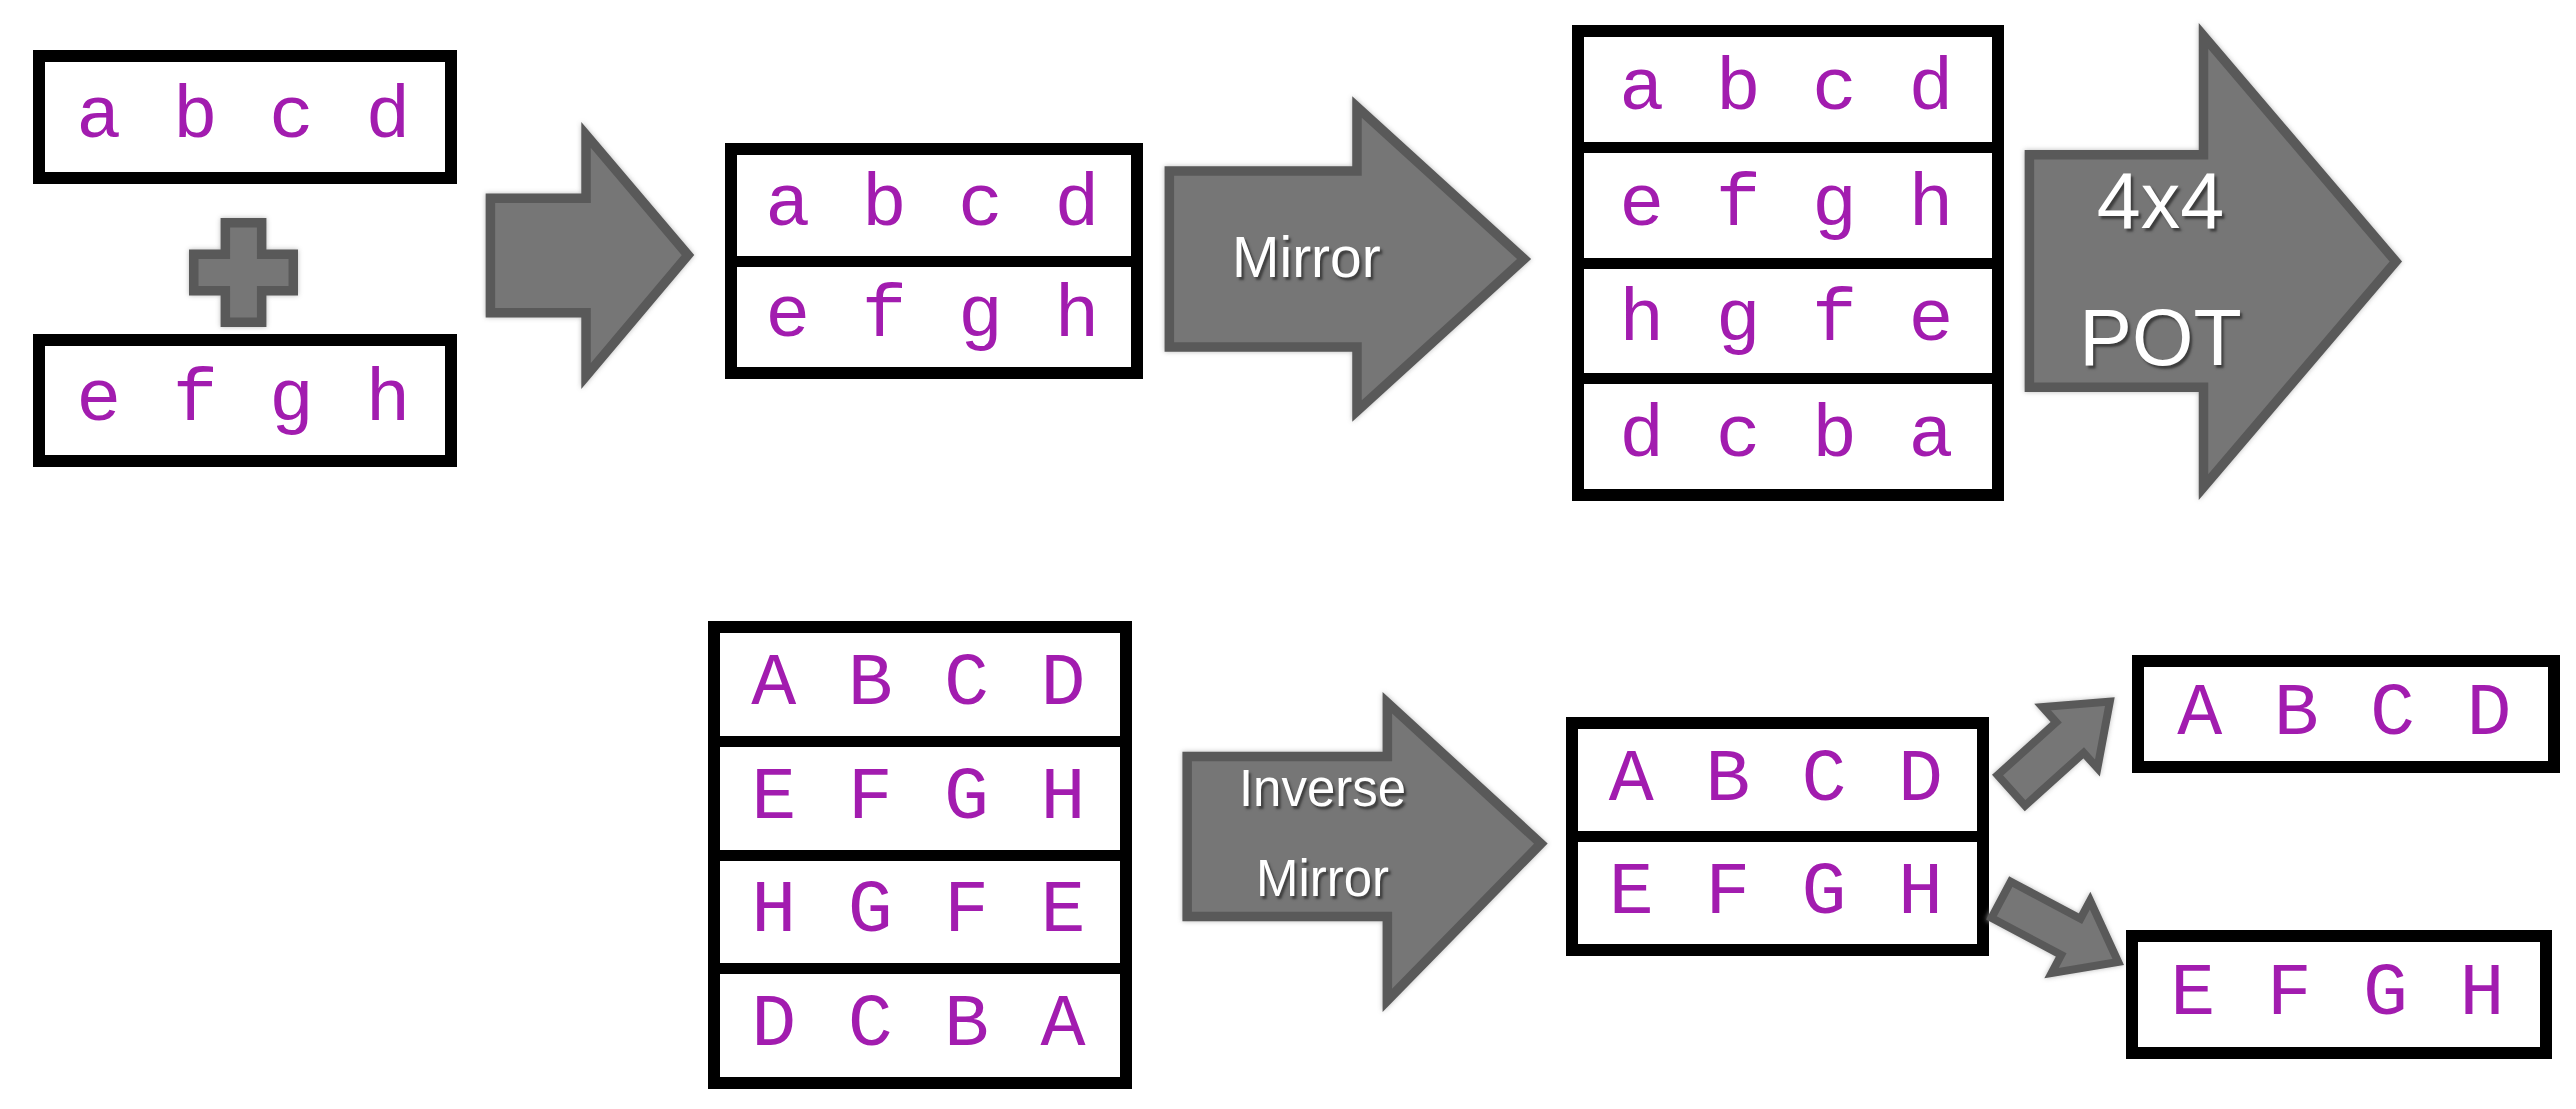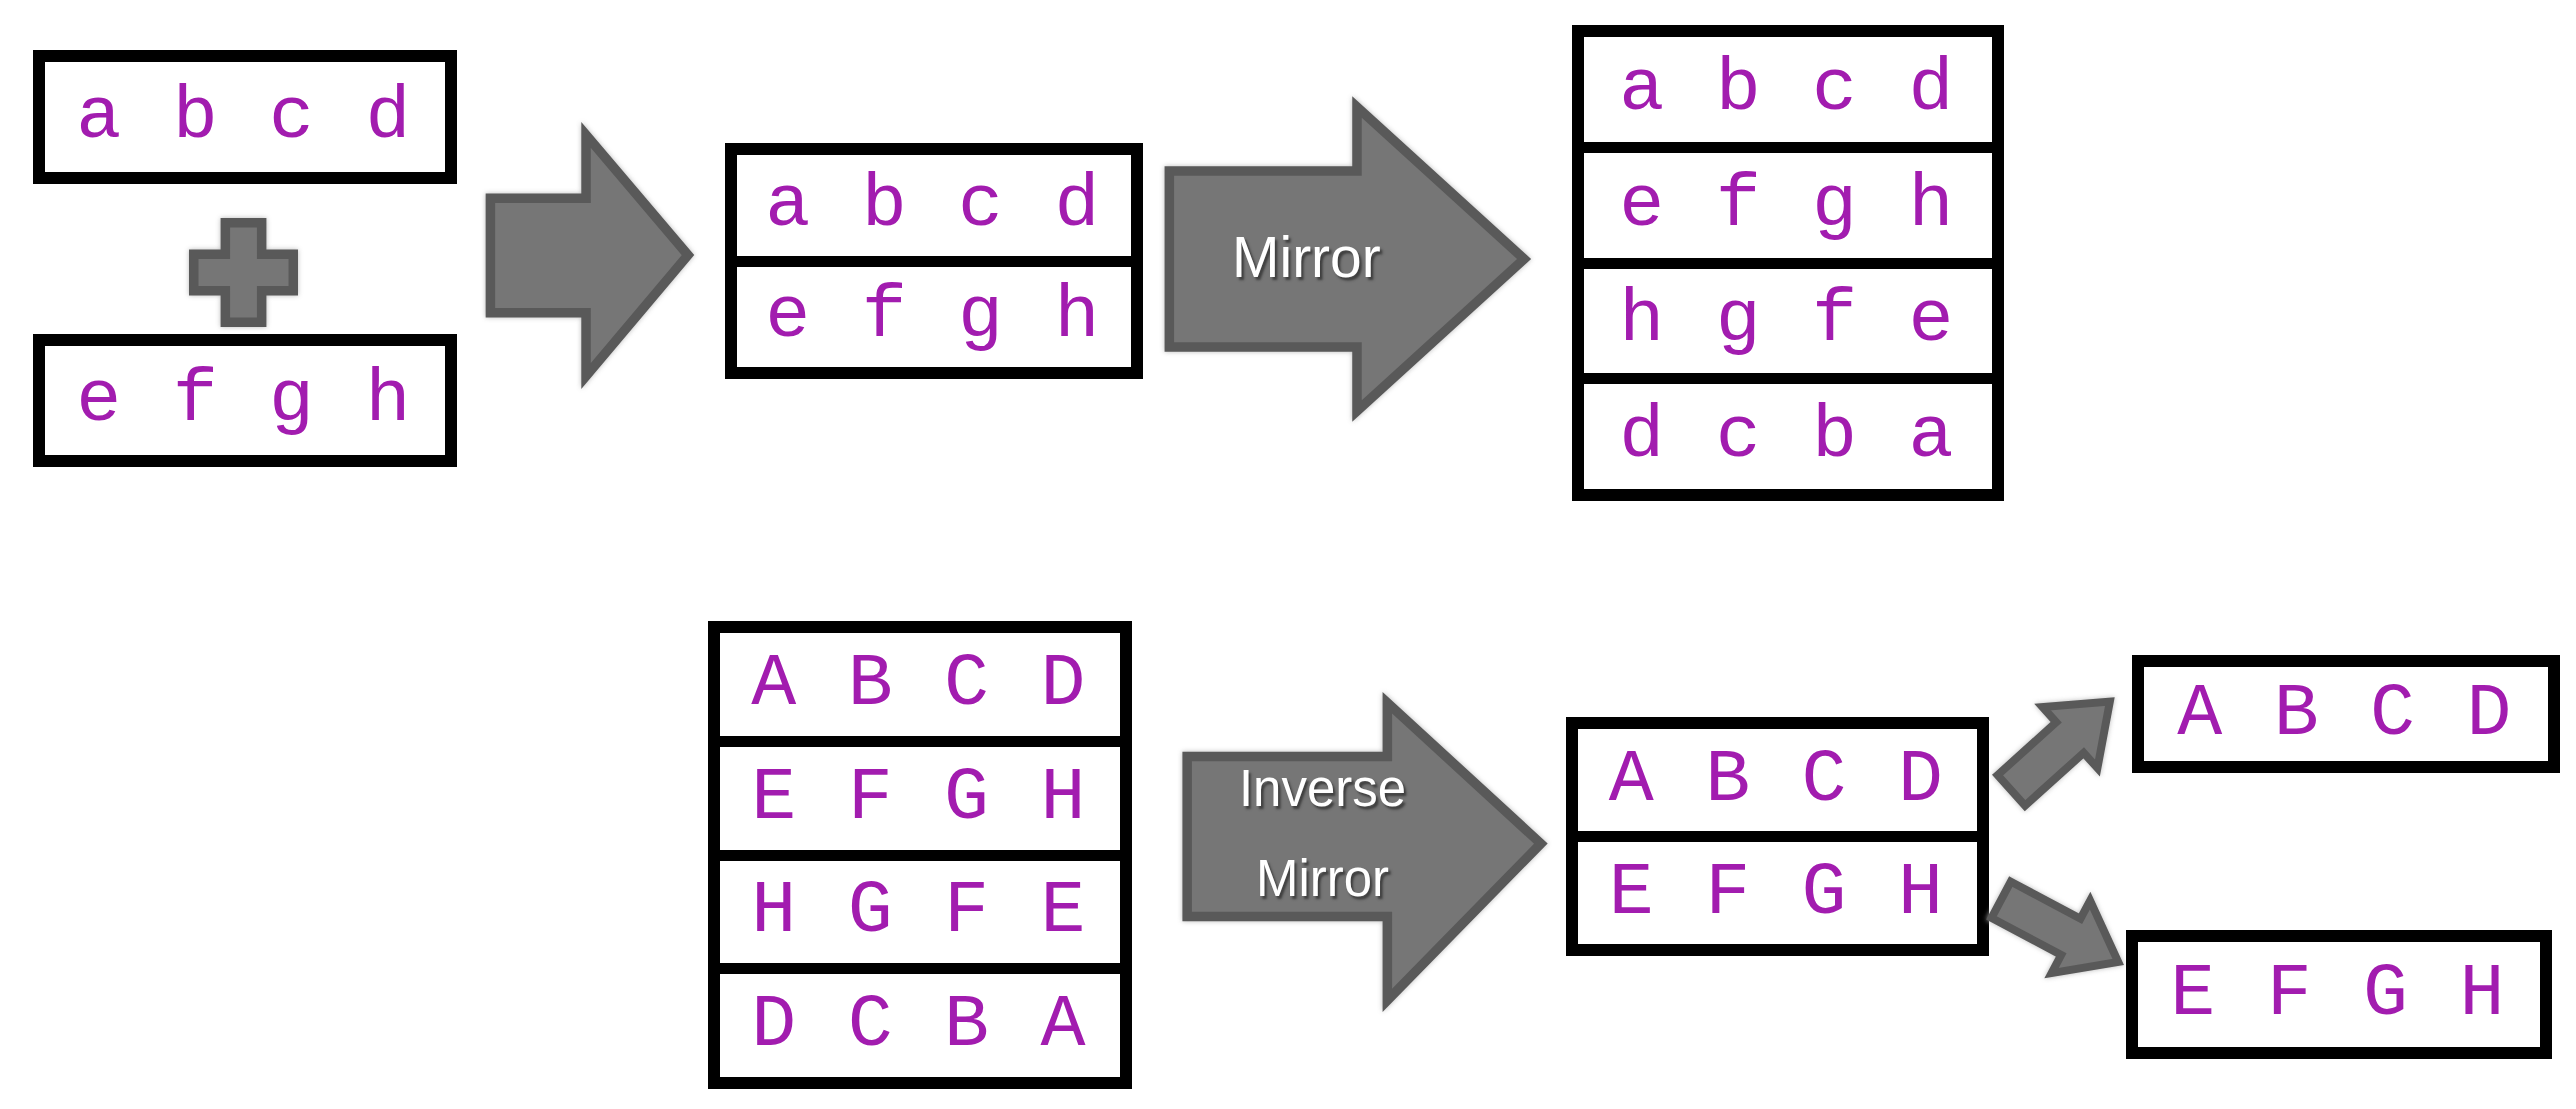--- a/index.html
+++ b/index.html
@@ -120,20 +120,27 @@
       <span class="mono-letters">e f g h</span>
     </div>
     <div class="cell">
       <span class="mono-letters">h g f e</span>
     </div>
     <div class="cell">
       <span class="mono-letters">d c b a</span>
     </div>
   </div>
 
+  <div class="arrow-wrap" style="left:2026px;top:32px;width:374px;height:459px;">
+    <svg width="374" height="459" viewBox="0 0 472 580">
+      <polygon class="arrow-shape" points="4,155 224,155 224,5 467,290 224,575 224,449 4,449"></polygon>
+    </svg>
+    <div class="arrow-label lbl-pot1">4x4</div>
+    <div class="arrow-label lbl-pot2">POT</div>
+  </div>
 
   <div class="grid" style="left:708px;top:621px;width:424px;height:468px;">
     <div class="cell">
       <span class="mono-letters">A B C D</span>
     </div>
     <div class="cell">
       <span class="mono-letters">E F G H</span>
     </div>
     <div class="cell">
       <span class="mono-letters">H G F E</span>

